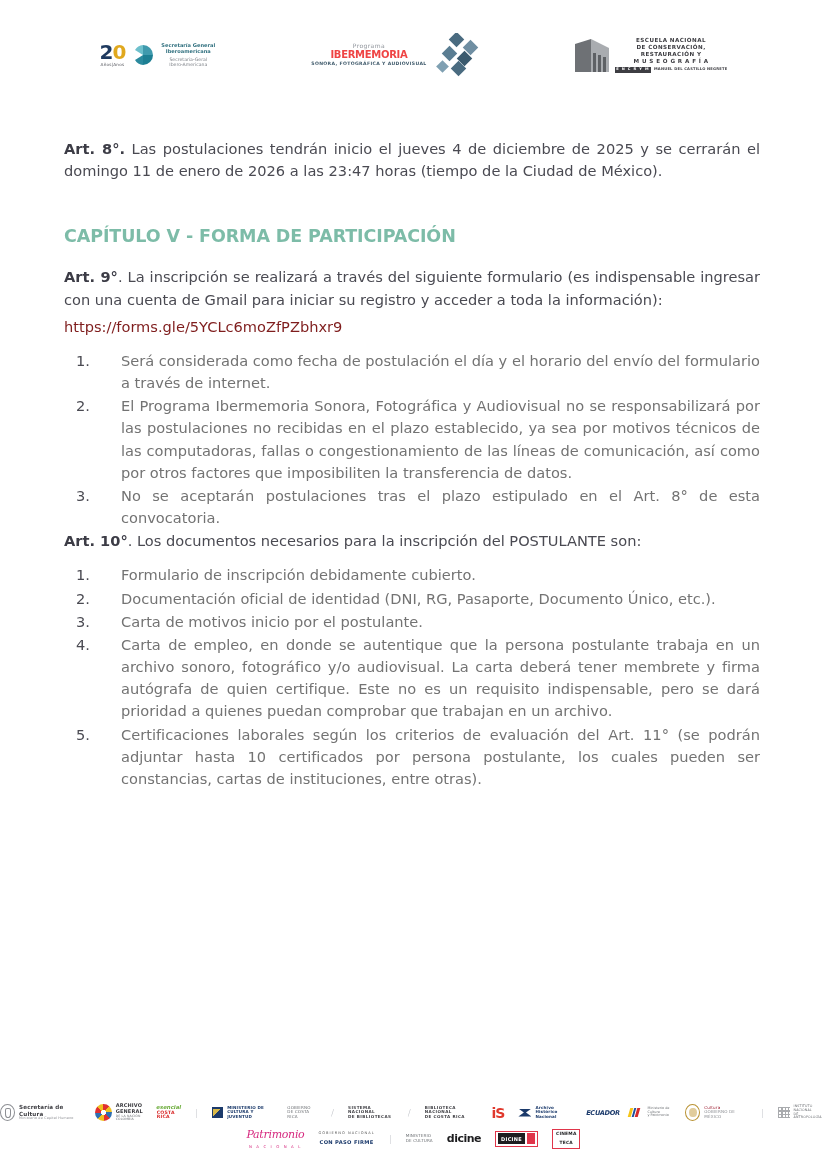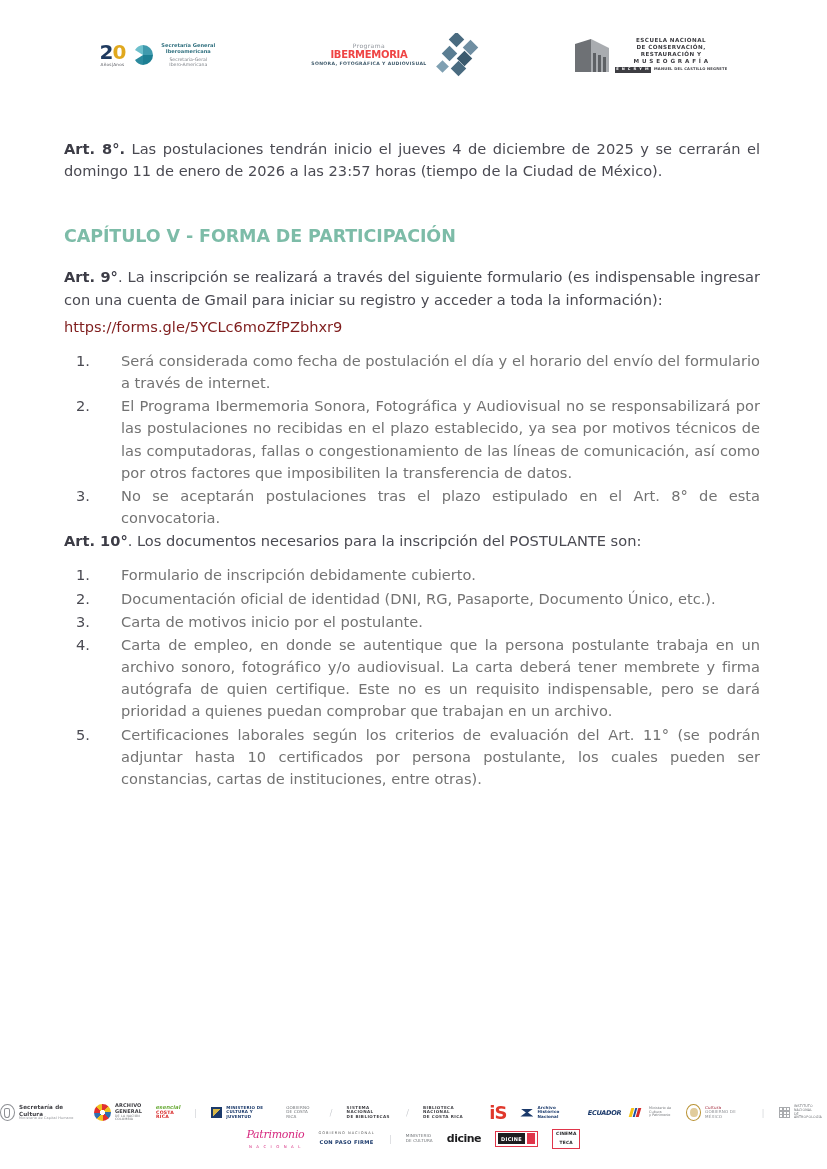--- a/index.html
+++ b/index.html
@@ -245,21 +245,21 @@
     background: #1b3a6b;
     position: relative;
   }
   .blue-sq::after {
     content: "";
     position: absolute;
     inset: 1.6px;
     background: linear-gradient(135deg, #d8b94a 0 48%, #1b3a6b 48% 100%);
   }
   .is-logo {
-    font-size: 18px;
+    font-size: 14px;
     font-weight: 700;
     color: #e0382c;
     letter-spacing: -1px;
     line-height: 1;
   }
   .bowtie {
     width: 15px; height: 8px;
     background: #1b3a6b;
     clip-path: polygon(0 0, 42% 50%, 0 100%, 100% 100%, 58% 50%, 100% 0);
   }
@@ -397,21 +397,21 @@
       </div>
     </div>
   </div>
 
 </div>
 
 <div class="content">
 
 
   <p class="body">
-    <b>Art. 8°.</b><span> Las postulaciones tendrán inicio el jueves 4 de diciembre de 2025 y se cerrarán el domingo 11 de enero de 2026 a las 23:57 horas (tiempo de la Ciudad de México).</span>
+    <b>Art. 8°.</b><span> Las postulaciones tendrán inicio el jueves 4 de diciembre de 2025 y se cerrarán el domingo 11 de enero de 2026 a las 23:47 horas (tiempo de la Ciudad de México).</span>
   </p>
 
   <h2 class="chapter second">CAPÍTULO V - FORMA DE PARTICIPACIÓN</h2>
 
   <p class="body">
     <b>Art. 9°</b><span>. La inscripción se realizará a través del siguiente formulario (es indispensable ingresar con una cuenta de Gmail para iniciar su registro y acceder a toda la información):</span>
   </p>
 
   <a class="formlink" href="#">https://forms.gle/5YCLc6moZfPZbhxr9</a>
 

